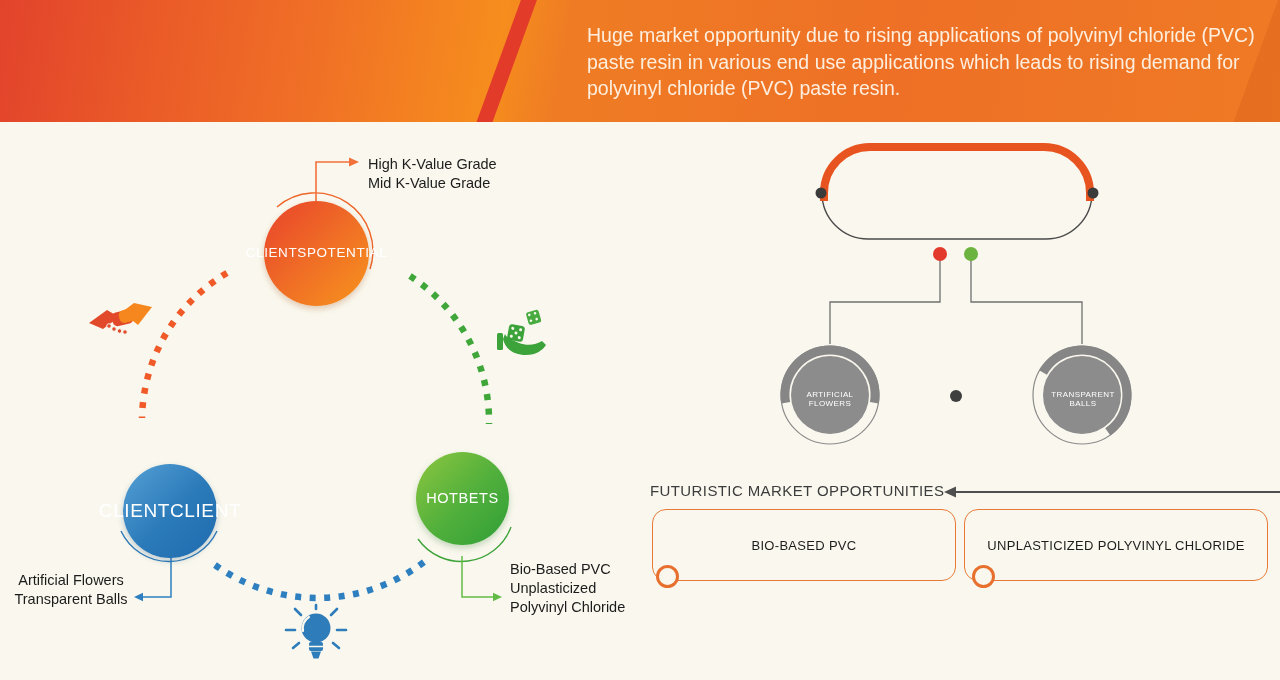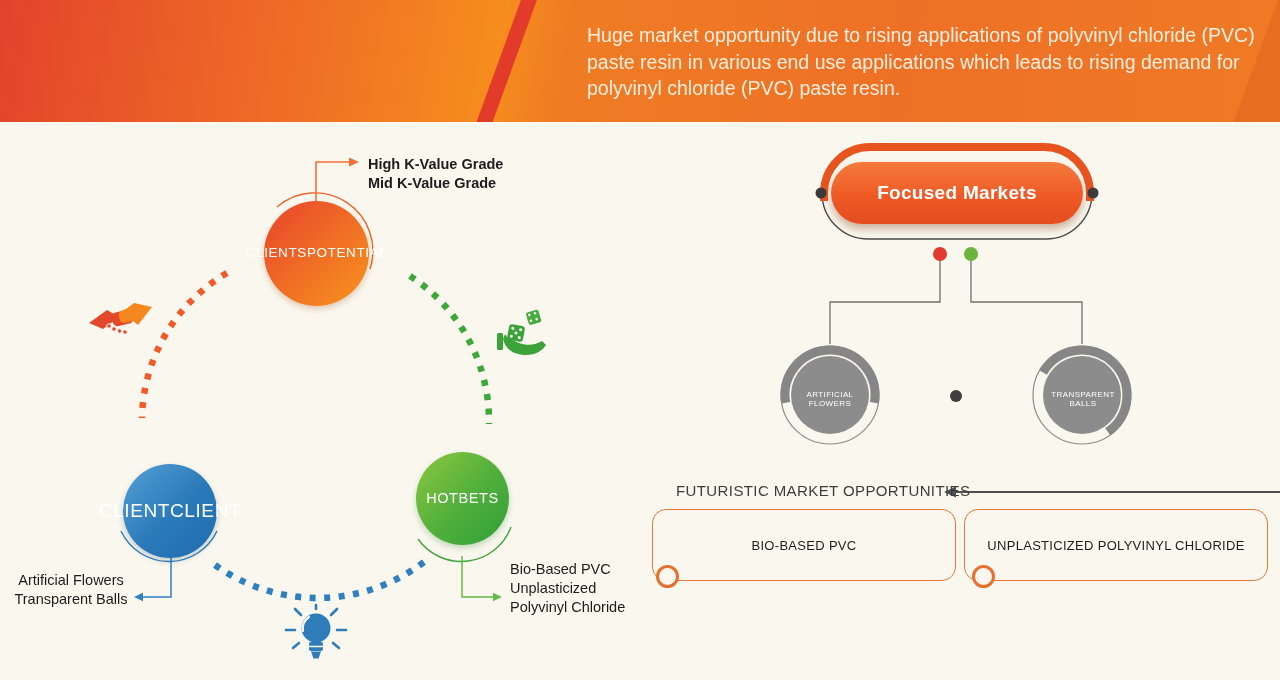--- a/index.html
+++ b/index.html
@@ -20,35 +20,35 @@
     color:#fff;text-align:center;letter-spacing:.6px;}
   #cp-circle{left:264px;top:201px;width:105px;height:105px;font-size:13.5px;line-height:1.5;
     background:linear-gradient(135deg,#e8432b 0%,#ef6b26 48%,#f7941d 100%);box-shadow:0 3px 6px rgba(150,60,0,.25);}
   #cf-circle{left:123px;top:464px;width:94px;height:94px;font-size:19px;line-height:1.45;
     background:linear-gradient(135deg,#55a0d6 0%,#2a79b8 55%,#1f6cae 100%);box-shadow:0 3px 6px rgba(20,70,120,.25);}
   #hb-circle{left:416px;top:452px;width:93px;height:93px;font-size:14.5px;line-height:1.45;
     background:linear-gradient(135deg,#8dc63f 0%,#52b03c 52%,#2f9e36 100%);box-shadow:0 3px 6px rgba(30,110,30,.25);}
 
   
   .callout{color:#1c1c1c;font-size:14.5px;font-weight:500;line-height:1.32;}
-  #label-highk{left:368px;top:155px;text-align:left;font-weight:bold;}
+  #label-highk{left:368px;top:155px;text-align:left;}
   #label-artificial{left:4px;top:571px;width:134px;text-align:center;}
   #label-bio{left:510px;top:560px;text-align:left;}
 
   
   #fm-pill{left:831px;top:162px;width:252px;height:62px;border-radius:32px;
     background:linear-gradient(180deg,#f57a3c 0%,#ee5a26 55%,#e44d1f 100%);
     box-shadow:0 5px 9px rgba(120,40,0,.35);display:flex;align-items:center;justify-content:center;
     color:#fff;font-size:19px;font-weight:700;letter-spacing:.3px;}
   .market-label{color:#ffffff;font-size:8px;letter-spacing:.4px;text-align:center;font-weight:400;}
   #market-label-1{left:788px;top:390px;width:84px;}
   #market-label-2{left:1041px;top:390px;width:84px;}
 
   
-  #fmo-heading{left:676px;top:482px;color:#3c3c3c;font-size:15px;font-weight:500;letter-spacing:.4px;}
+  #fmo-heading{left:650px;top:482px;color:#3c3c3c;font-size:15px;font-weight:500;letter-spacing:.4px;}
   .fmo-box{top:509px;height:70px;border:1.5px solid #e87a38;border-radius:14px;
     display:flex;align-items:center;justify-content:center;color:#1d1d1d;font-size:13px;font-weight:500;letter-spacing:.3px;}
   #fmo-box-1{left:652px;width:302px;}
   #fmo-box-2{left:964px;width:302px;}
   .corner-dot{width:17px;height:17px;border:3px solid #e8702f;border-radius:50%;background:#faf8ee;}
   #corner-dot-1{left:656px;top:565px;}
   #corner-dot-2{left:972px;top:565px;}
 
   svg{display:block;}
 </style>
@@ -188,23 +188,20 @@
   <div id="label-artificial" class="abs callout">
     <div>Artificial Flowers</div>
     <div>Transparent Balls</div>
   </div>
   <div id="label-bio" class="abs callout">
     <div>Bio-Based PVC</div>
     <div>Unplasticized</div>
     <div>Polyvinyl Chloride</div>
   </div>
 
-  <div id="fm-pill" class="abs">
-    <span>Focused Markets</span>
-  </div>
   <div id="market-label-1" class="abs market-label">ARTIFICIAL FLOWERS</div>
   <div id="market-label-2" class="abs market-label">TRANSPARENT BALLS</div>
 
   <div id="fmo-heading" class="abs">FUTURISTIC MARKET OPPORTUNITIES</div>
   <div id="fmo-box-1" class="abs fmo-box">
     <span>BIO-BASED PVC</span>
   </div>
   <div id="fmo-box-2" class="abs fmo-box">
     <span>UNPLASTICIZED POLYVINYL CHLORIDE</span>
   </div>

